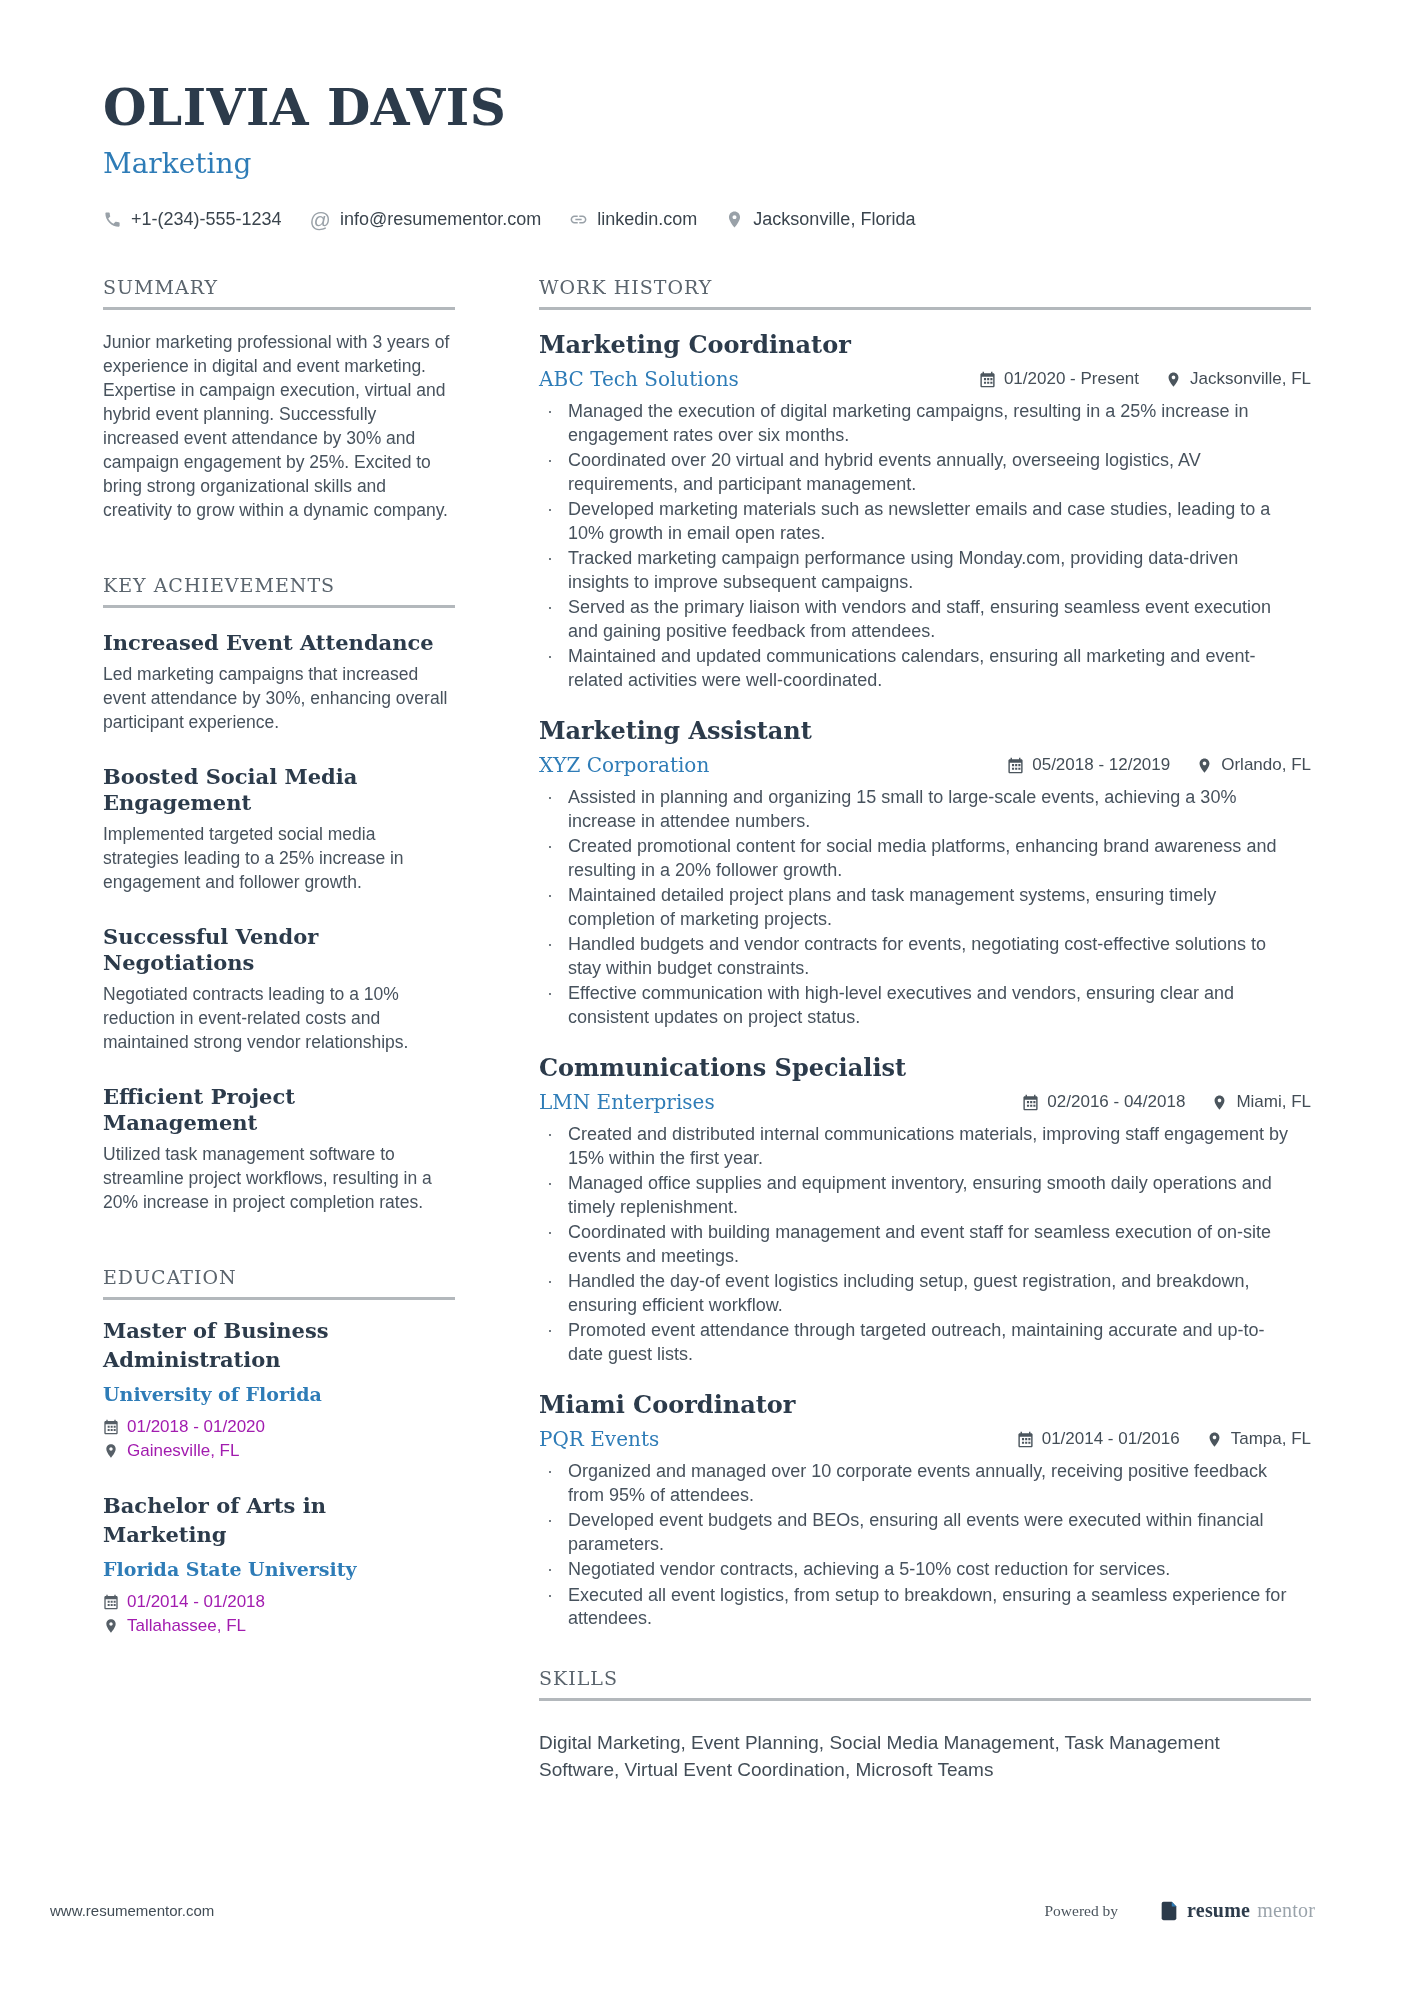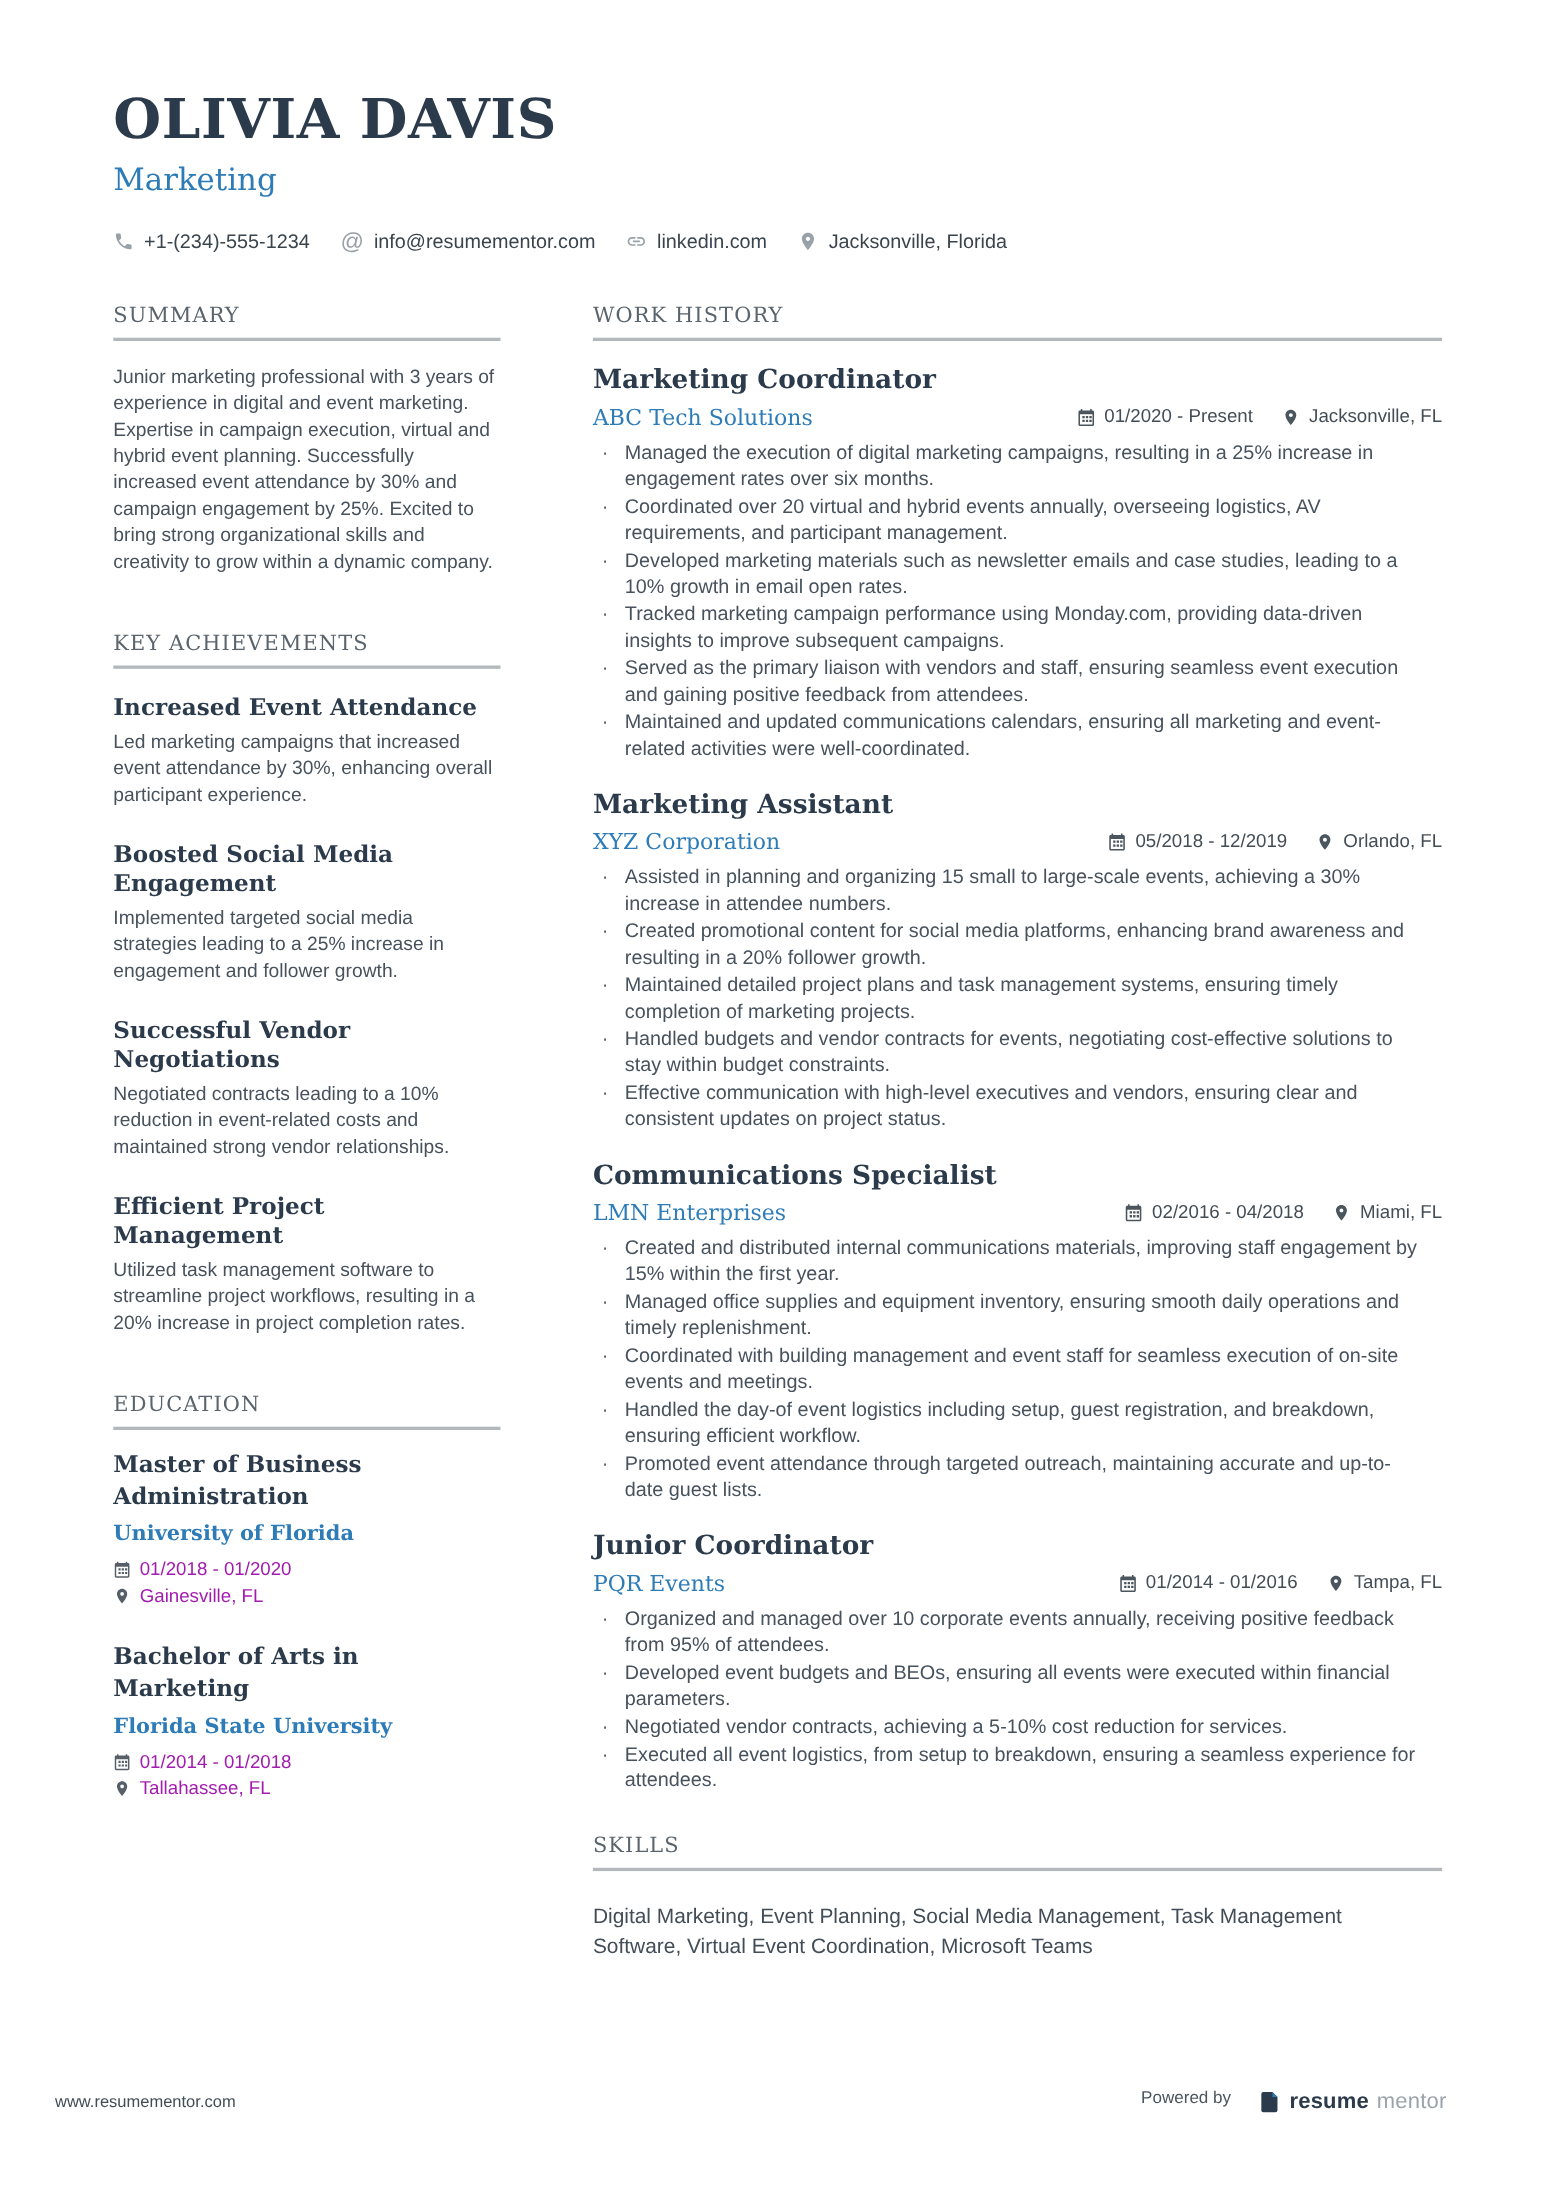--- a/index.html
+++ b/index.html
@@ -57,21 +57,21 @@
   .bullet { display:flex; margin-bottom:2px; font-size:18px; line-height:23.5px; color:#47525d; }
   .dot { flex:0 0 29px; padding-left:8px; color:#5b646c; }
   .btext { flex:1; padding-right:16px; }
 
   .sec-skills { margin-top:36px; }
   .skills-text { margin-top:28px; font-size:19px; line-height:27px; max-width:700px; color:#424d57; }
 
   
   footer { position:absolute; left:0; right:0; top:1899px; display:flex; justify-content:space-between; align-items:center; padding:0 95px 0 50px; }
   .site { font-size:15px; color:#414c55; }
-  .powered { display:flex; align-items:flex-start; gap:24px; }
+  .powered { display:flex; align-items:center; gap:40px;font-family:Liberation Serif, serif; }
   .powered-label { font-size:15.5px; color:#4b555e; }
   .logo { display:flex; align-items:center; gap:7px; }
   .logo svg { width:22px; height:22px; }
   .logo-word { font-size:20px; letter-spacing:0.2px; }
   .logo-resume { font-weight:700; color:#2c3b4b; }
   .logo-mentor { font-weight:400; color:#9aa3ab; }
 </style>
 </head>
 <body>
 
@@ -336,21 +336,21 @@
                     <span class="dot">·</span>
                     <span class="btext">Handled the day-of event logistics including setup, guest registration, and breakdown, ensuring efficient workflow.</span>
                   </div>
                   <div class="bullet">
                     <span class="dot">·</span>
                     <span class="btext">Promoted event attendance through targeted outreach, maintaining accurate and up-to-date guest lists.</span>
                   </div>
                 </div>
               </div>
               <div class="job">
-                <h3 class="jtitle">Junior Coordinator</h3>
+                <h3 class="jtitle">Miami Coordinator</h3>
                 <div class="crow">
                   <span class="company">PQR Events</span>
                   <span class="jmeta">
                     <span class="mitem">
                       <span class="icon">
                         <svg viewBox="0 0 24 24">
                           <path d="M20 3h-1V1h-2v2H7V1H5v2H4c-1.1 0-2 .9-2 2v16c0 1.1.9 2 2 2h16c1.1 0 2-.9 2-2V5c0-1.1-.9-2-2-2zm0 18H4V8h16v13zM7 10h3v3H7zm4.5 0h3v3h-3zM16 10h3v3h-3zM7 15h3v3H7zm4.5 0h3v3h-3zM16 15h3v3h-3z"></path>
                         </svg>
                       </span>
                       <span>01/2014 - 01/2016</span>

